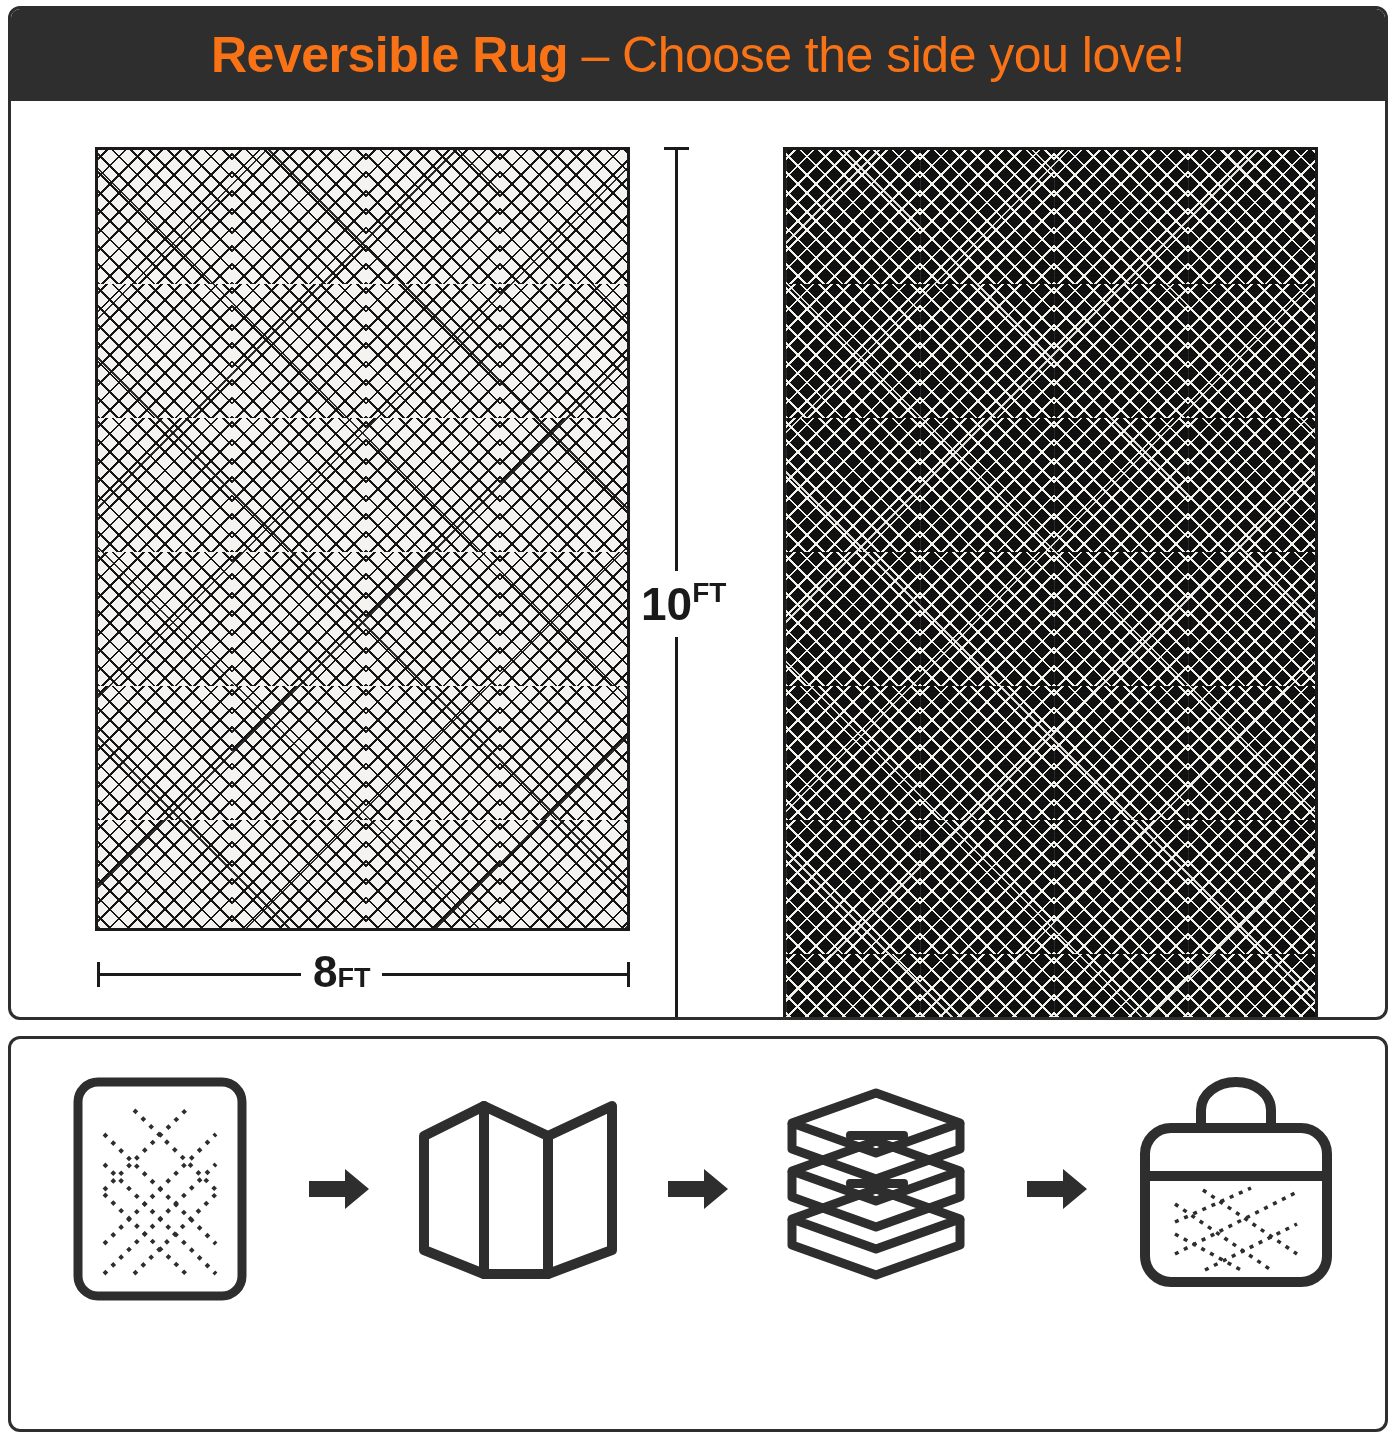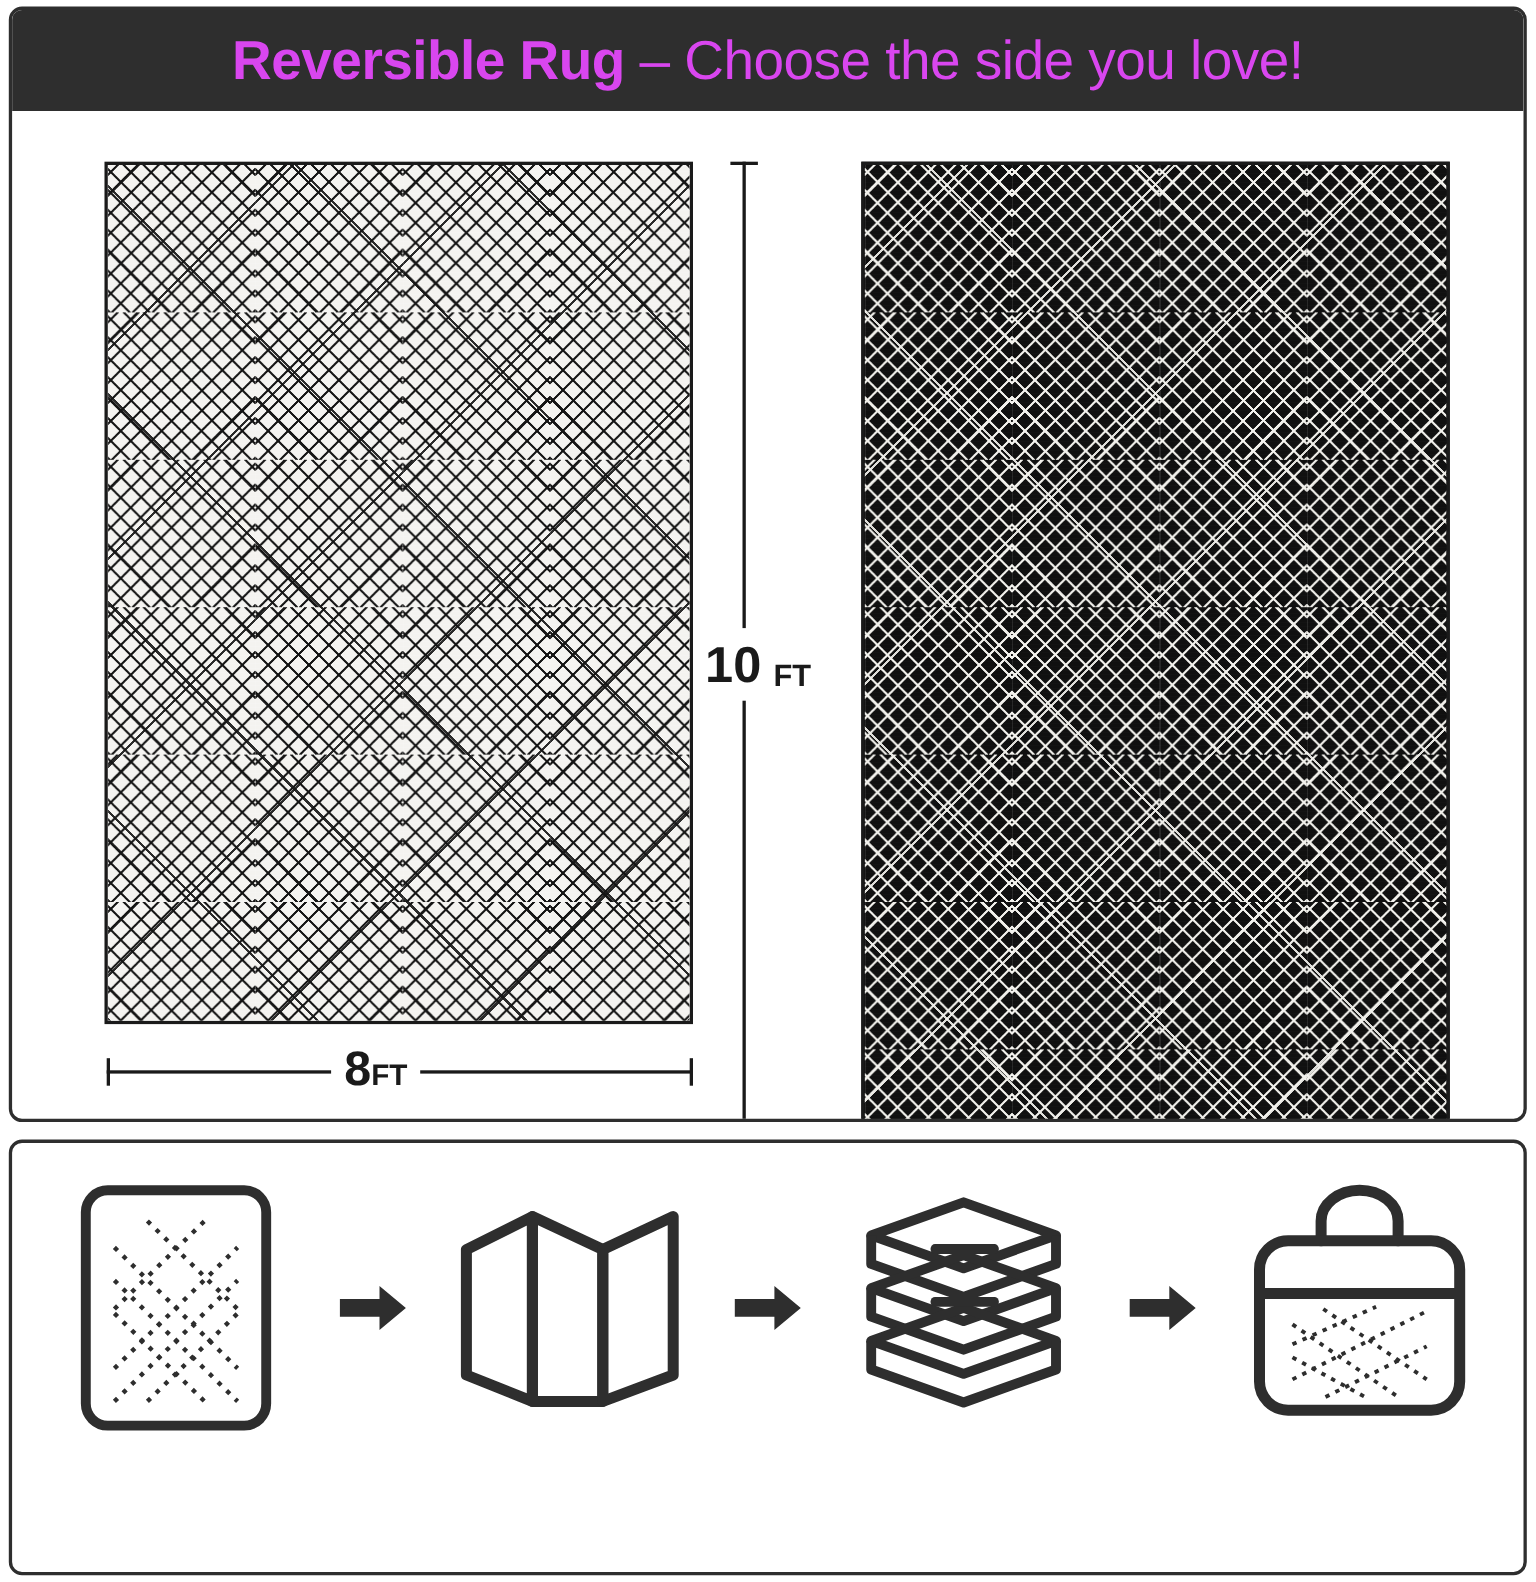--- a/index.html
+++ b/index.html
@@ -25,21 +25,21 @@
     box-sizing: border-box;
     background: #ffffff;
     overflow: hidden;
   }
   #panel-top { top: 6px; height: 1014px; }
   #panel-bottom { top: 1036px; height: 396px; }
 
   .panel-header {
     height: 92px;
     background: #2e2e2e;
-    color: #d946ef;
+    color: #f97316;
     display: flex;
     align-items: center;
     justify-content: center;
     border-radius: 8px 8px 0 0;
   }
   #panel-bottom .panel-header { height: 86px; }
 
   .header-text {
     font-size: 50px;
     letter-spacing: -0.5px;
@@ -144,23 +144,22 @@
   .dim-vertical::before { top: 0; }
   .dim-vertical::after { bottom: 0; }
 
   .dim-label-v {
     position: absolute;
     left: 622px;
     top: 470px;
     background: #ffffff;
     padding: 6px 8px;
     display: flex;
-    align-items: flex-end;
+    align-items: flex-start;
     color: #1a1a1a;
-    gap: 11px;
   }
   .dim-label-v .num { font-size: 46px; font-weight: bold; }
   .dim-label-v .unit { font-size: 28px; font-weight: bold; }
 
   .dim-horizontal {
     position: absolute;
     left: 86px;
     top: 872px;
     width: 533px;
     height: 3px;

